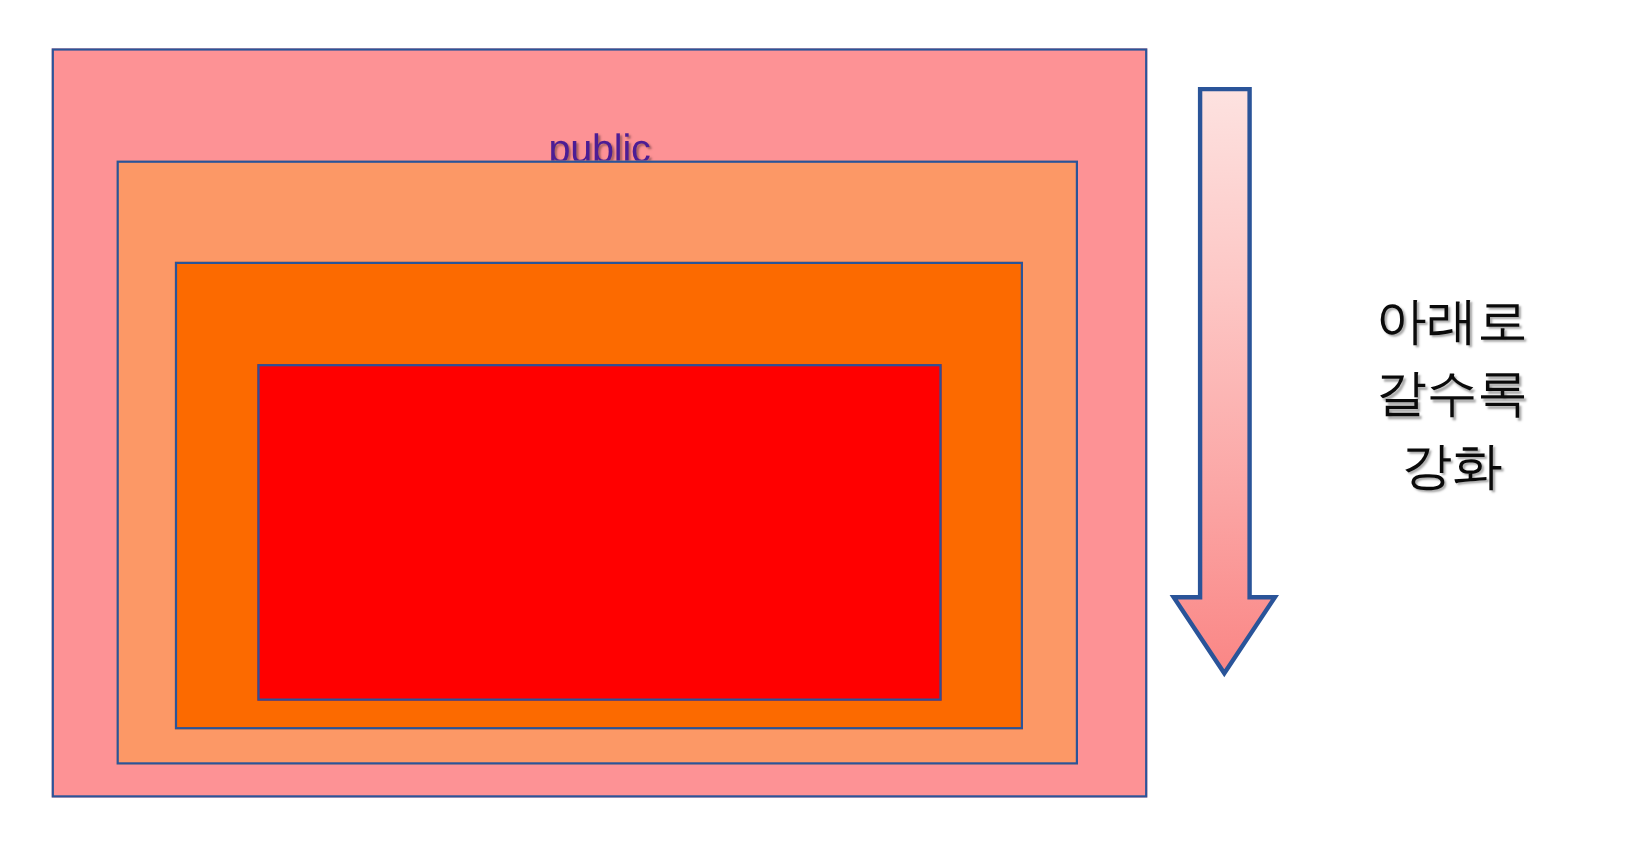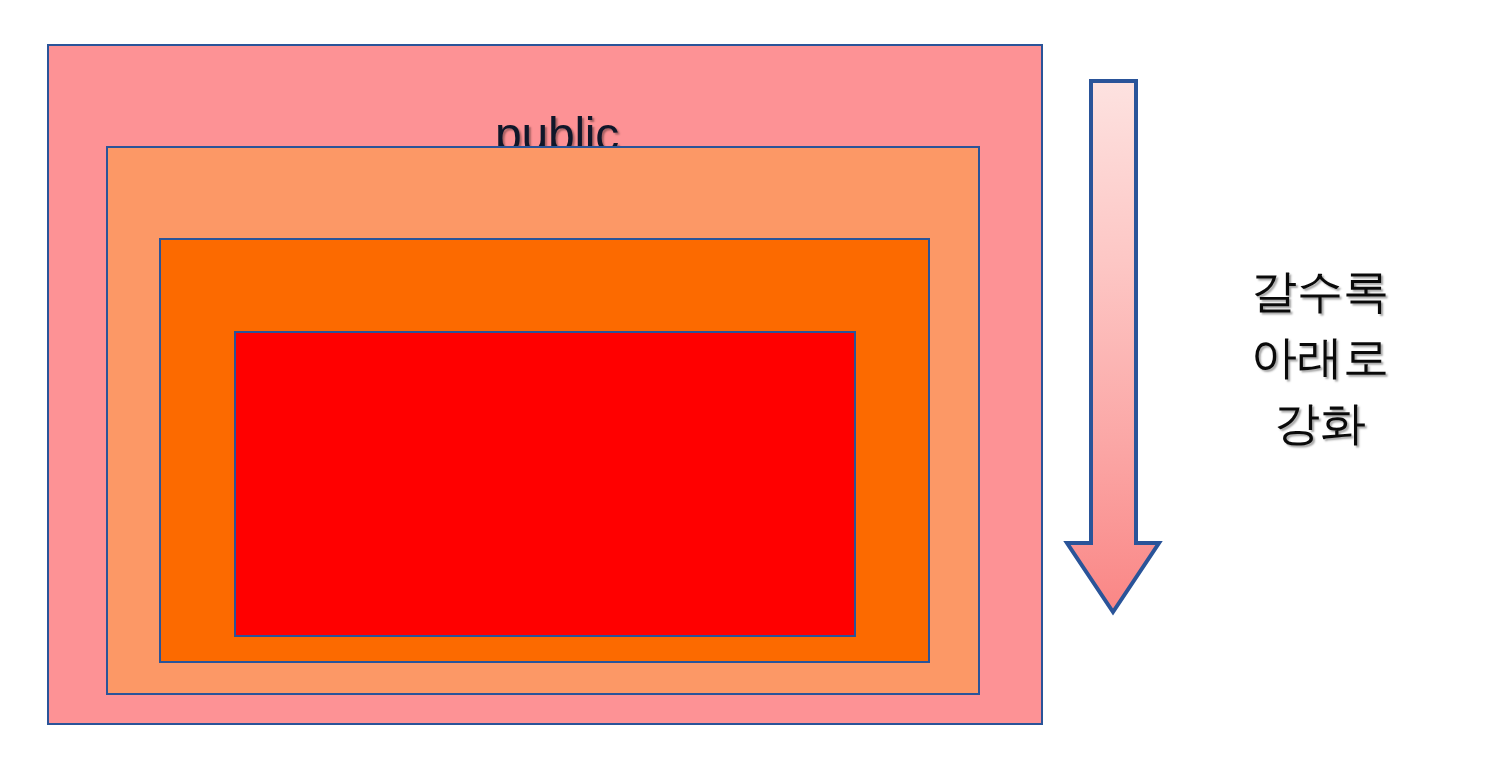--- a/index.html
+++ b/index.html
@@ -47,25 +47,25 @@
     background: #FC6A00;
   }
   .box-private {
     left: 234px; top: 331px;
     width: 622px; height: 306px;
     background: #FF0000;
   }
 
   .box-label {
     position: absolute;
-    left: 12px;
+    left: 0;
     width: 100%;
     text-align: center;
-    color: #0f172a;
-    font-size: 48px;
+    color: #4c1d95;
+    font-size: 36px;
     line-height: 54px;
     letter-spacing: -0.2px;
     text-shadow: 2px 2px 2px rgba(0,0,0,0.35);
     white-space: nowrap;
   }
   .label-public    { top: 62px; }
   .label-protected { top: 166px; }
   .label-default   { top: 259px; }
 
   
@@ -118,18 +118,18 @@
         <stop offset="0%" stop-color="#FDE2E0"></stop>
         <stop offset="35%" stop-color="#FDC6C4"></stop>
         <stop offset="70%" stop-color="#FBA5A4"></stop>
         <stop offset="100%" stop-color="#FA8685"></stop>
       </linearGradient>
     </defs>
     <polygon points="31,3 76,3 76,465 99,465 53,534 7,465 31,465" fill="url(#arrowGrad)" stroke="#2A5499" stroke-width="4" stroke-linejoin="miter"></polygon>
   </svg>
 
   <div id="caption">
+    <span class="cap-line">아래로</span>
     <span class="cap-line">갈수록</span>
-    <span class="cap-line">아래로</span>
     <span class="cap-line">강화</span>
   </div>
 
 </div>
 
 </body></html>

